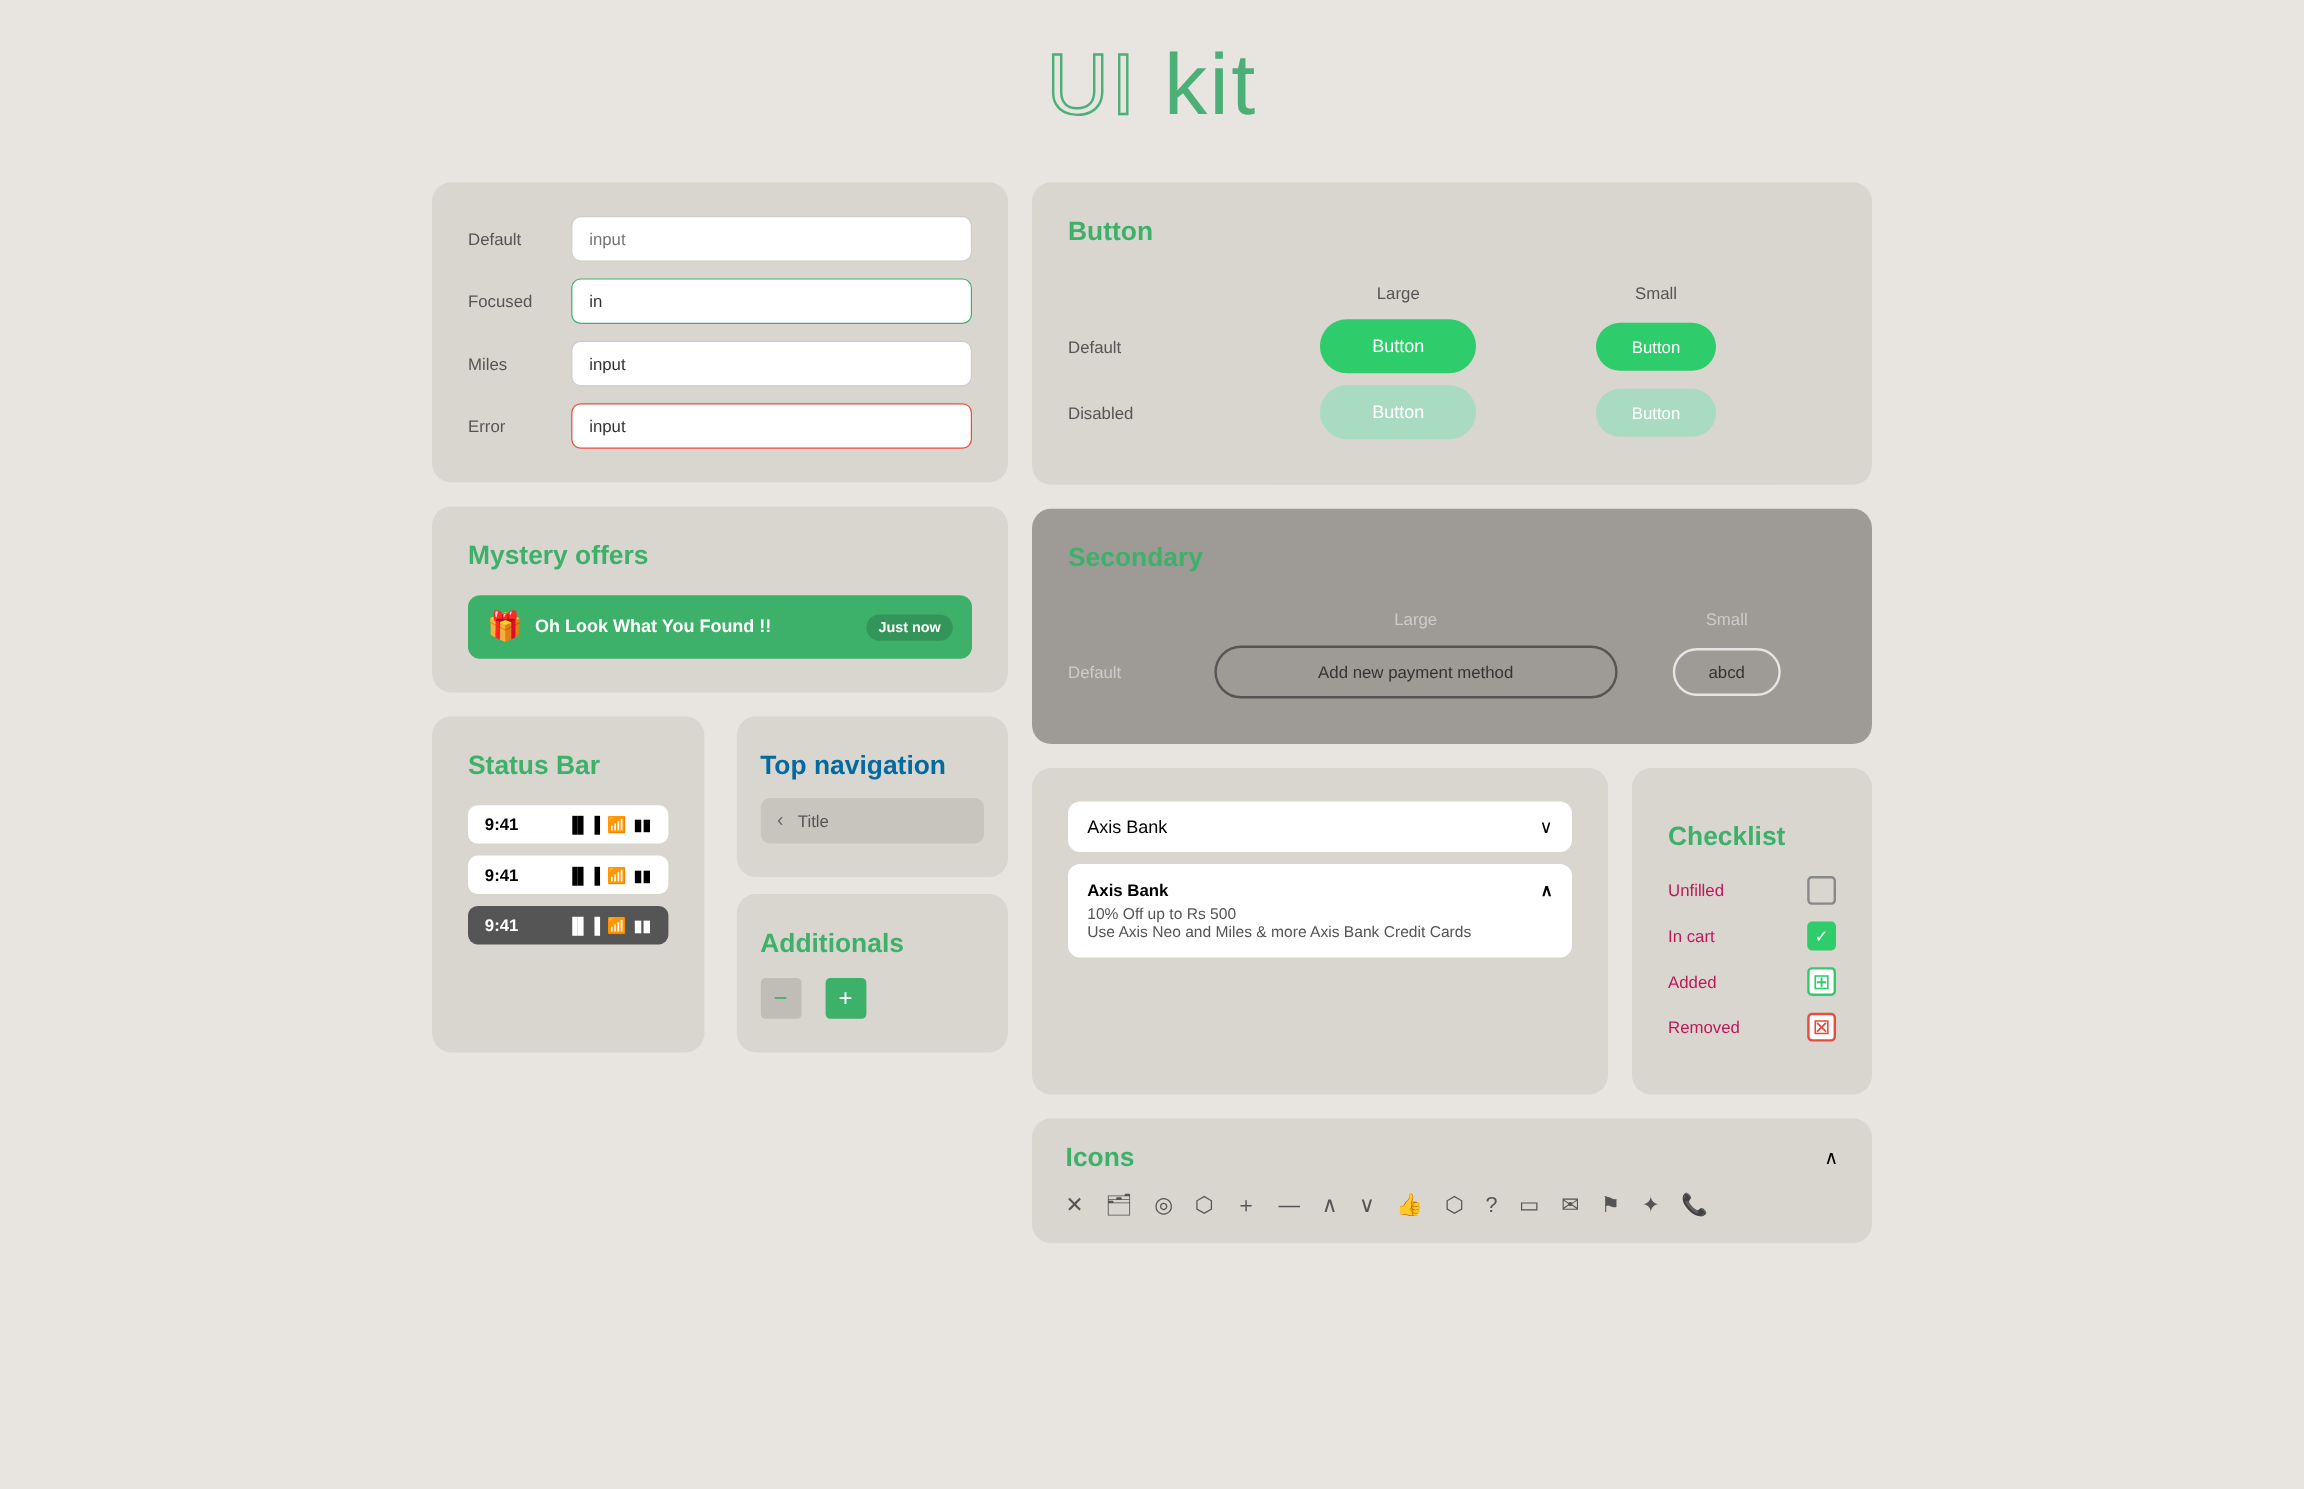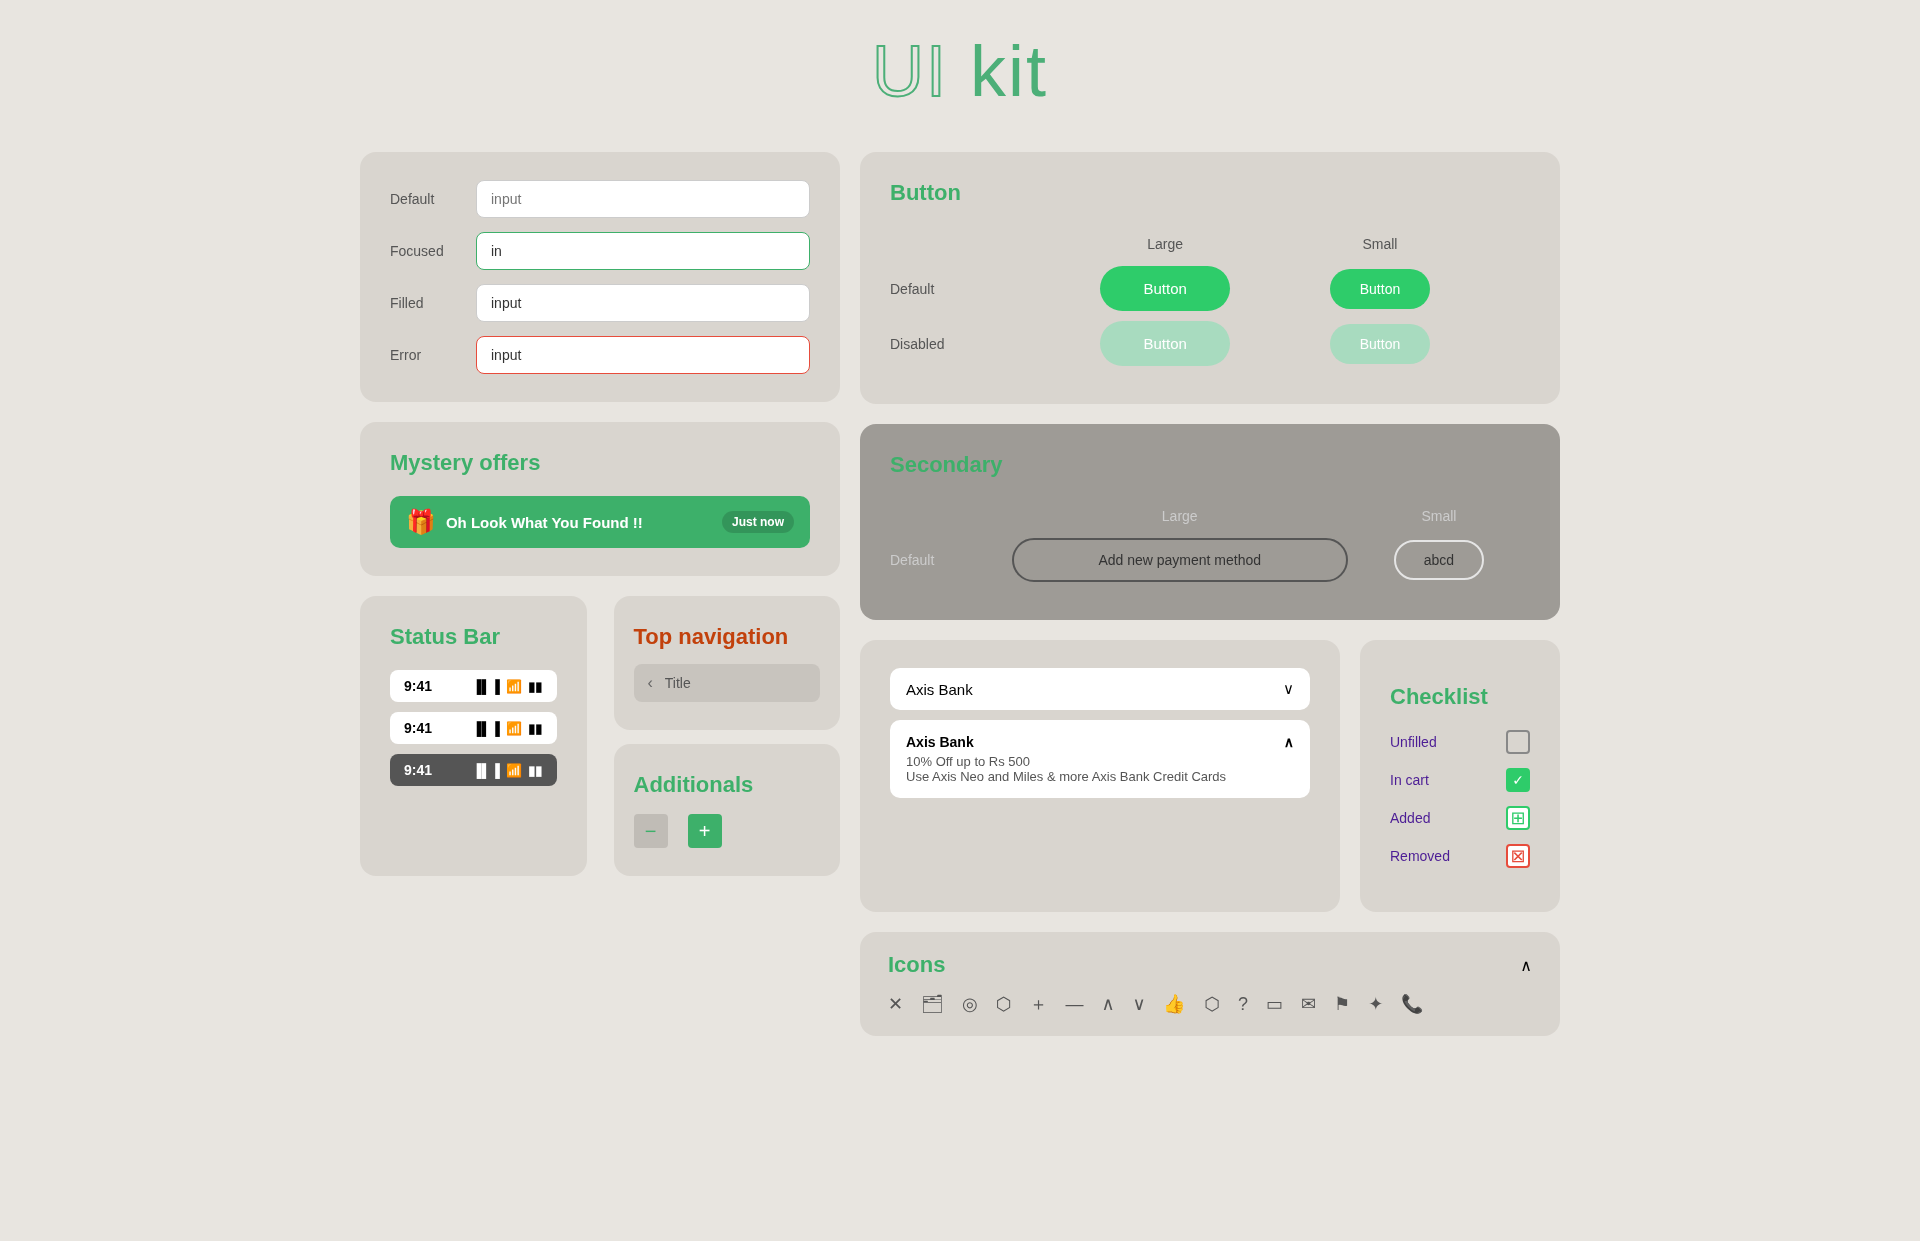--- a/index.html
+++ b/index.html
@@ -141,21 +141,21 @@
       background: #d9d5cf;
       border-radius: 16px;
       padding: 28px 20px;
       display: flex;
       flex-direction: column;
       gap: 14px;
     }
     .top-nav-title {
       font-size: 22px;
       font-weight: 700;
-      color: #c2410c;
+      color: #0369a1;
     }
     .nav-bar {
       background: #c8c4be;
       border-radius: 8px;
       padding: 10px 14px;
       display: flex;
       align-items: center;
       gap: 12px;
     }
     .nav-chevron {
@@ -320,21 +320,21 @@
     }
     .checklist-row {
       display: flex;
       align-items: center;
       justify-content: space-between;
       margin-bottom: 14px;
     }
     .checklist-row:last-child { margin-bottom: 0; }
     .checklist-label {
       font-size: 14px;
-      color: #4c1d95;
+      color: #be185d;
     }
     .check-box {
       width: 24px;
       height: 24px;
       border-radius: 4px;
       border: 2px solid #888;
       display: flex;
       align-items: center;
       justify-content: center;
       font-size: 14px;
@@ -397,21 +397,21 @@
       <div class="input-rows">
         <div class="input-row">
           <span class="input-label">Default</span>
           <input class="input-field" placeholder="input" value="" style="">
         </div>
         <div class="input-row">
           <span class="input-label">Focused</span>
           <input class="input-field focused" value="in" style="">
         </div>
         <div class="input-row">
-          <span class="input-label">Filled</span>
+          <span class="input-label">Miles</span>
           <input class="input-field" value="input" style="">
         </div>
         <div class="input-row">
           <span class="input-label">Error</span>
           <input class="input-field error" value="input" style="">
         </div>
       </div>
     </div>
 
     <div class="card">

